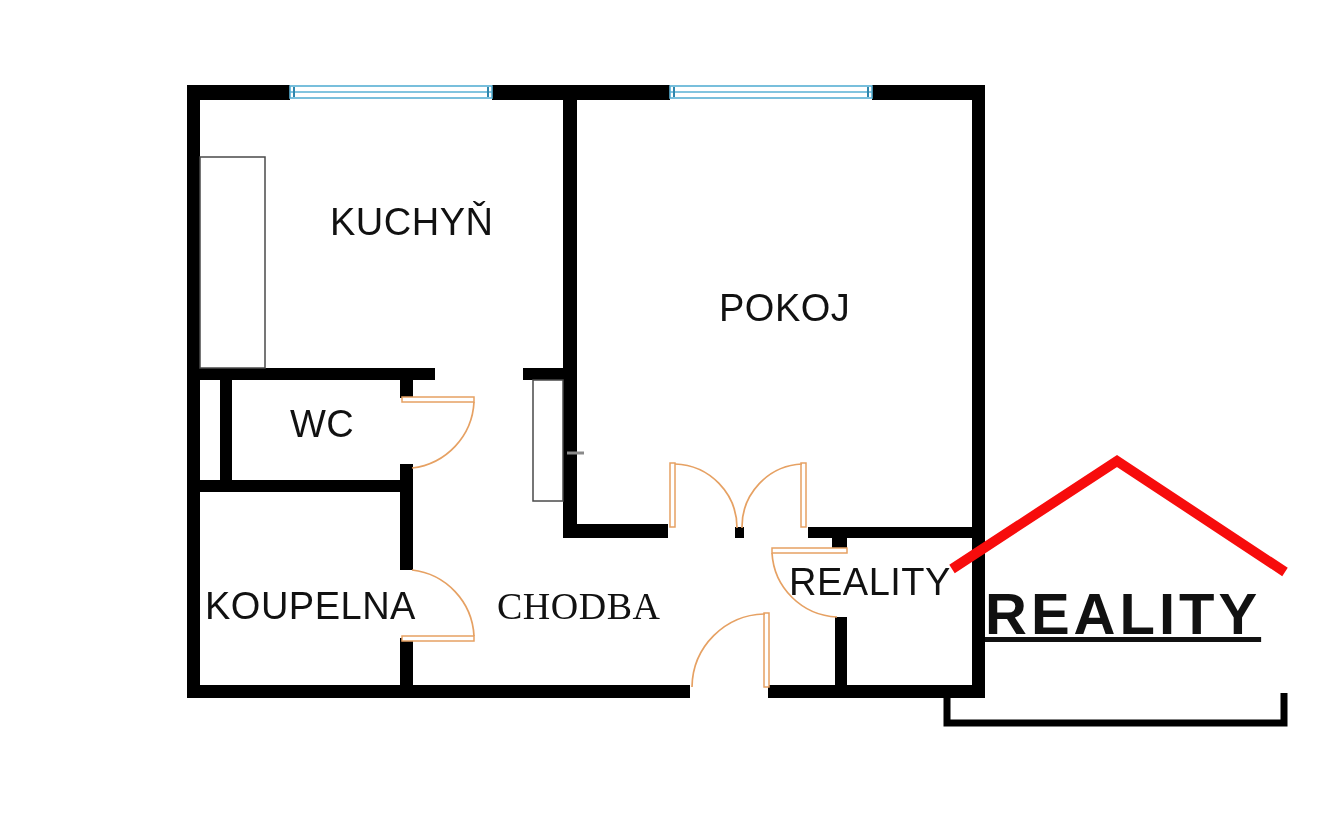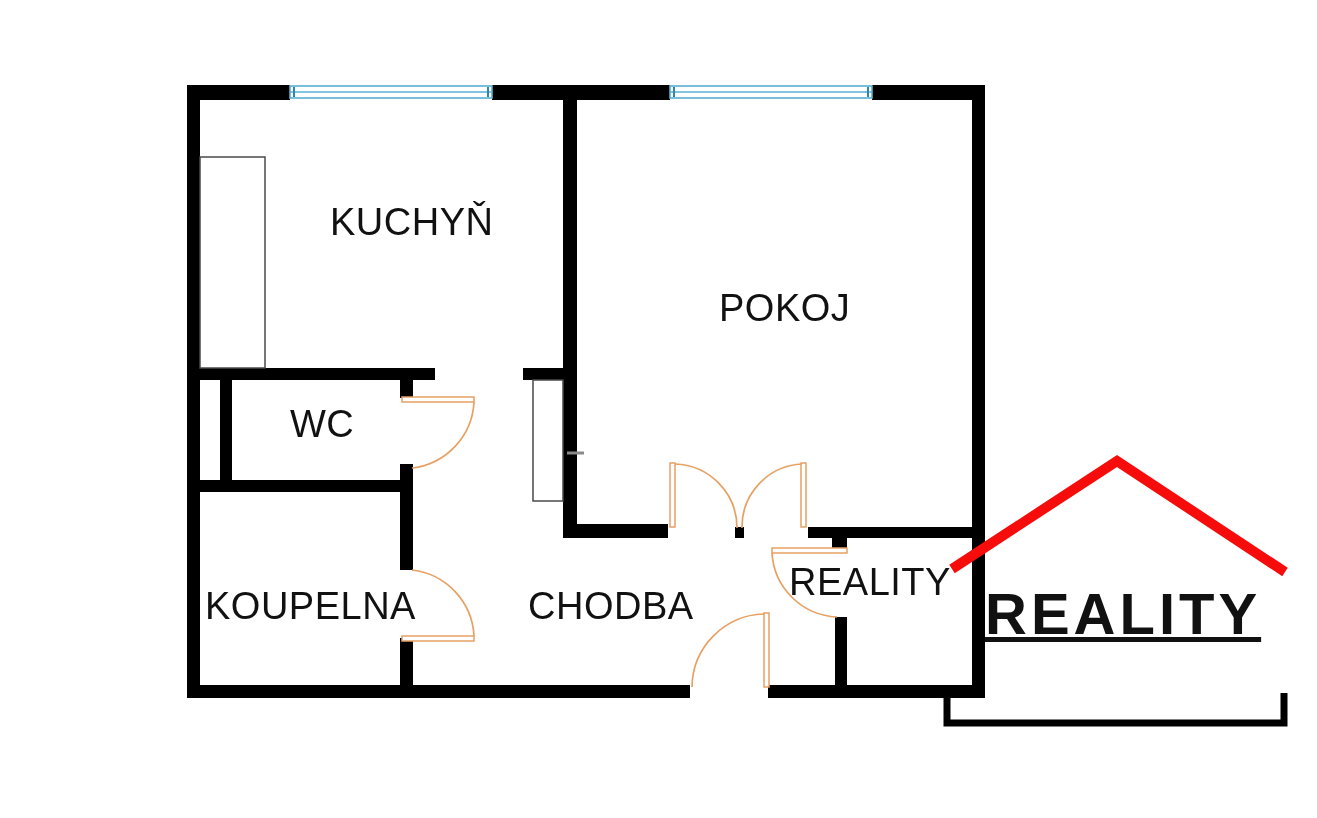--- a/index.html
+++ b/index.html
@@ -113,18 +113,18 @@
     <g>
       <polyline class="roof" points="952,569 1117,461 1285,572"></polyline>
       <path class="bracket" d="M 947,693 L 947,723 L 1284,723 L 1284,693"></path>
     </g>
   </svg>
 
   <div class="room-label" style="left:330px;top:203px;">KUCHYŇ</div>
   <div class="room-label" style="left:719px;top:289px;">POKOJ</div>
   <div class="room-label" style="left:290px;top:405px;">WC</div>
   <div class="room-label" style="left:205px;top:587px;">KOUPELNA</div>
-  <div class="room-label" style="left:528px;top:587px;">CHODBA</div>
+  <div class="room-label" style="left:497px;top:587px;font-family:Liberation Serif, serif;">CHODBA</div>
   <div class="room-label" style="left:789px;top:563px;">REALITY</div>
 
   <div class="logo-line" style="left:985px;top:585px;">REALITY</div>
 
 </div>
 
 </body></html>

